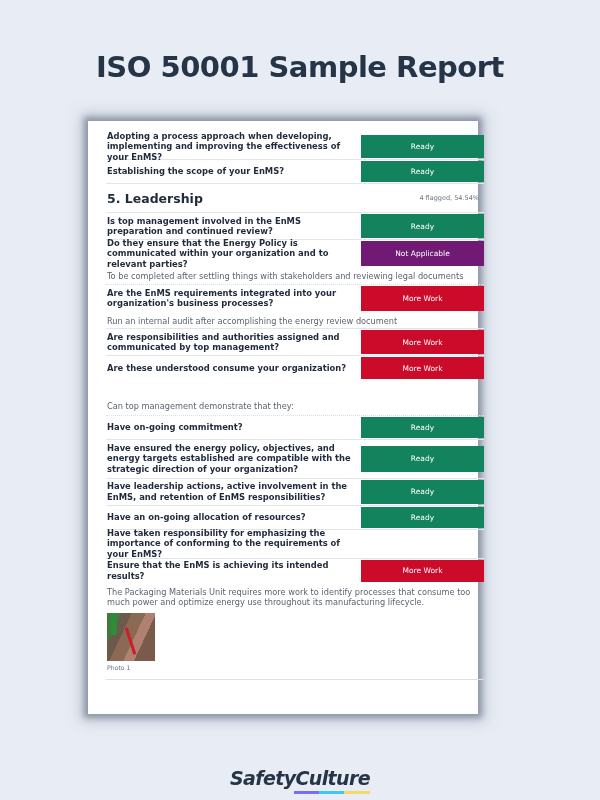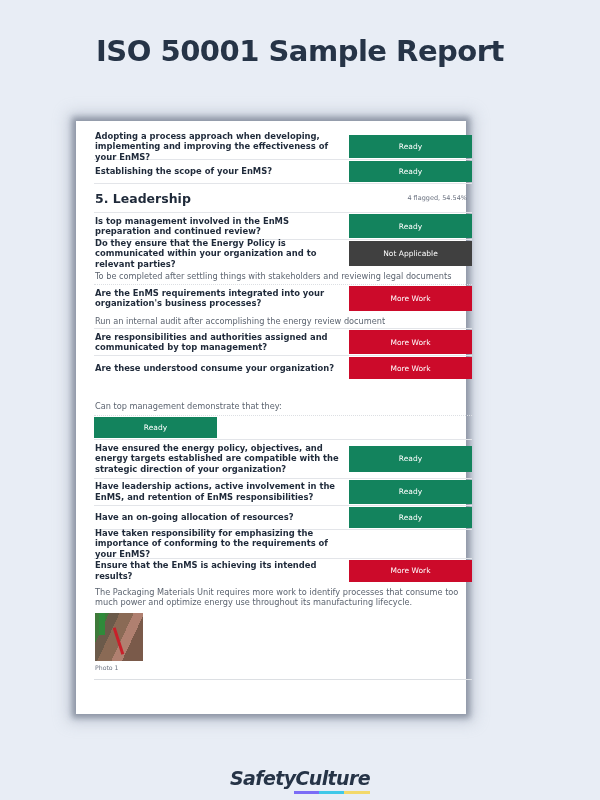--- a/index.html
+++ b/index.html
@@ -4,31 +4,31 @@
   <style>
     * { box-sizing: border-box; margin: 0; padding: 0; }
     html, body { width: 600px; height: 800px; overflow: hidden; }
     body {
       background: #e8edf5;
       font-family: "Liberation Sans", "DejaVu Sans", sans-serif;
       position: relative;
     }
     .page-title {
       position: absolute;
-      top: 34px; left: 0; width: 600px;
+      top: 50px; left: 0; width: 600px;
       text-align: center;
       font-family: "DejaVu Sans", sans-serif;
       font-weight: bold;
       font-size: 29px;
       letter-spacing: -0.5px;
       color: #263447;
     }
     .report-card {
       position: absolute;
-      left: 76px; top: 121px;
+      left: 88px; top: 121px;
       width: 390px; height: 593px;
       background: #ffffff;
       box-shadow: 0 0 6px 4px rgba(120,128,145,0.75), 0 0 14px 8px rgba(160,168,185,0.45);
     }
     .report-inner {
       position: absolute;
       left: 18px; top: 13px; width: 378px;
     }
     .row {
       display: flex;
@@ -51,21 +51,21 @@
       flex: 0 0 123px;
       margin: 1px 0 1px 0;
       display: flex;
       align-items: center;
       justify-content: center;
       font-family: "DejaVu Sans", sans-serif;
       font-size: 7.5px;
       color: #ffffff;
     }
     .badge-ready { background: #13835d; }
-    .badge-na { background: #404040; }
+    .badge-na { background: #701a75; }
     .badge-more { background: #cc0a2a; }
     .note {
       font-family: "DejaVu Sans", sans-serif;
       font-size: 8.2px;
       line-height: 10.5px;
       color: #5c6470;
       padding: 1px 1px 1px 1px;
       border-bottom: 1px dotted #dcdfe3;
     }
     .section-head {
@@ -190,20 +190,21 @@
       <div class="q-text">Are responsibilities and authorities assigned and communicated by top management?</div>
       <div class="badge badge-more">More Work</div>
     </div>
     <div class="row" style="height:24px;border-bottom:none;">
       <div class="q-text">Are these understood consume your organization?</div>
       <div class="badge badge-more">More Work</div>
     </div>
     <div class="note" style="padding-top:5px;padding-bottom:3px;margin-top:16px;">Can top management demonstrate that they:</div>
 
     <div class="row" style="height:24px;">
+      <div class="q-text">Have on-going commitment?</div>
       <div class="badge badge-ready">Ready</div>
     </div>
     <div class="row" style="height:39px;">
       <div class="q-text">Have ensured the energy policy, objectives, and energy targets established are compatible with the strategic direction of your organization?</div>
       <div class="badge badge-ready" style="margin:6px 0;">Ready</div>
     </div>
     <div class="row" style="height:27px;">
       <div class="q-text">Have leadership actions, active involvement in the EnMS, and retention of EnMS responsibilities?</div>
       <div class="badge badge-ready">Ready</div>
     </div>

